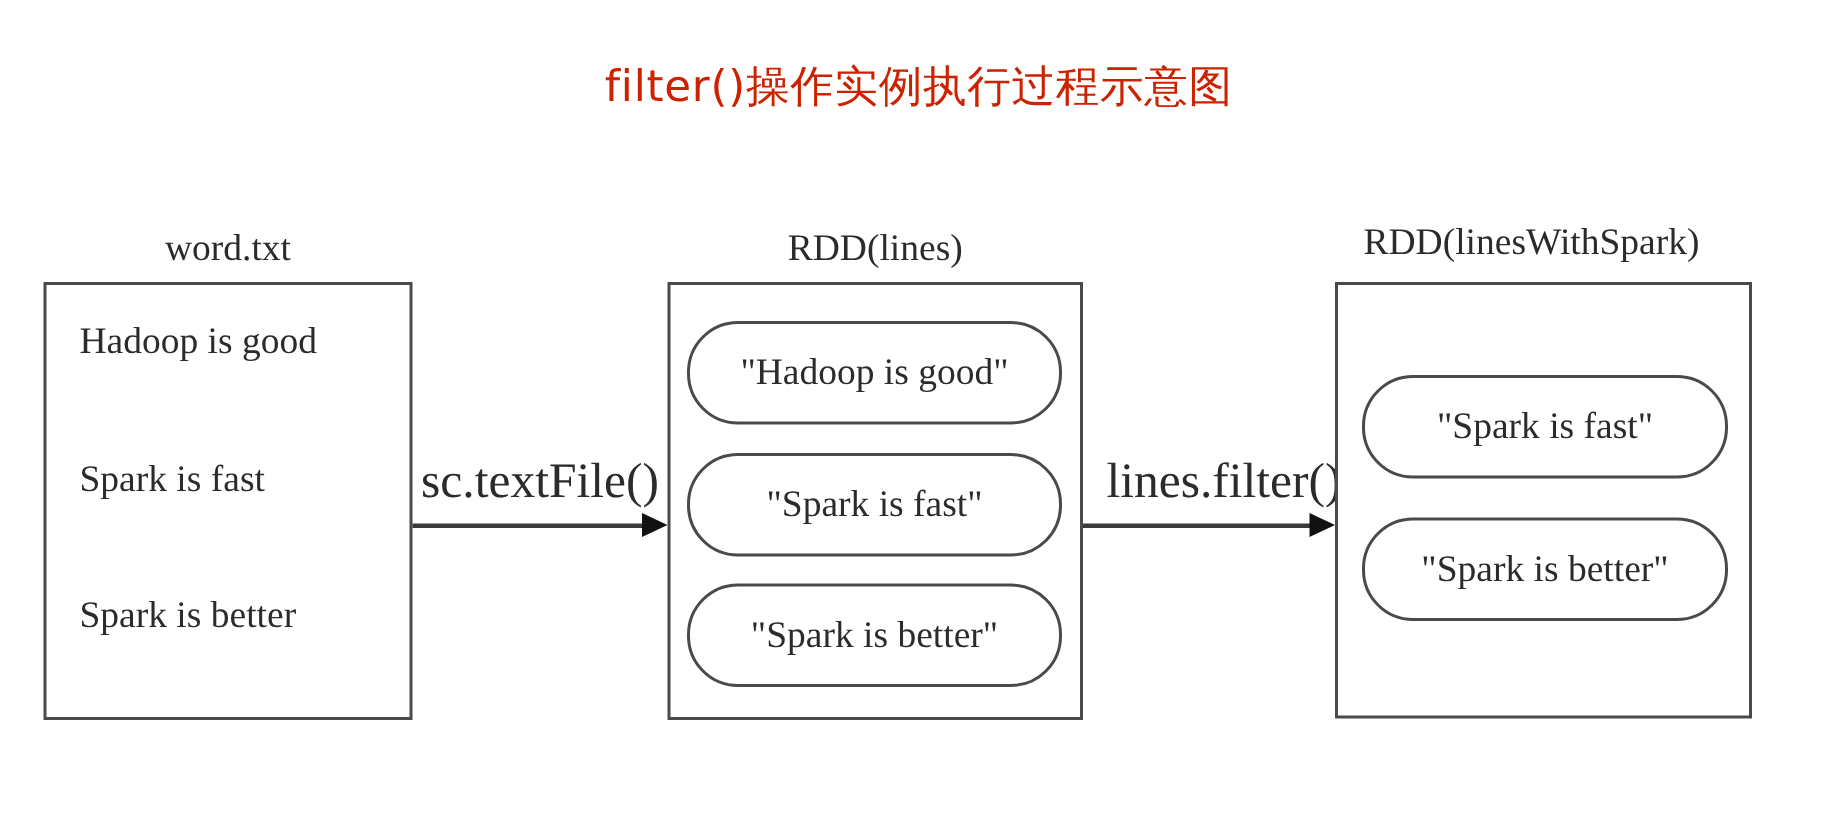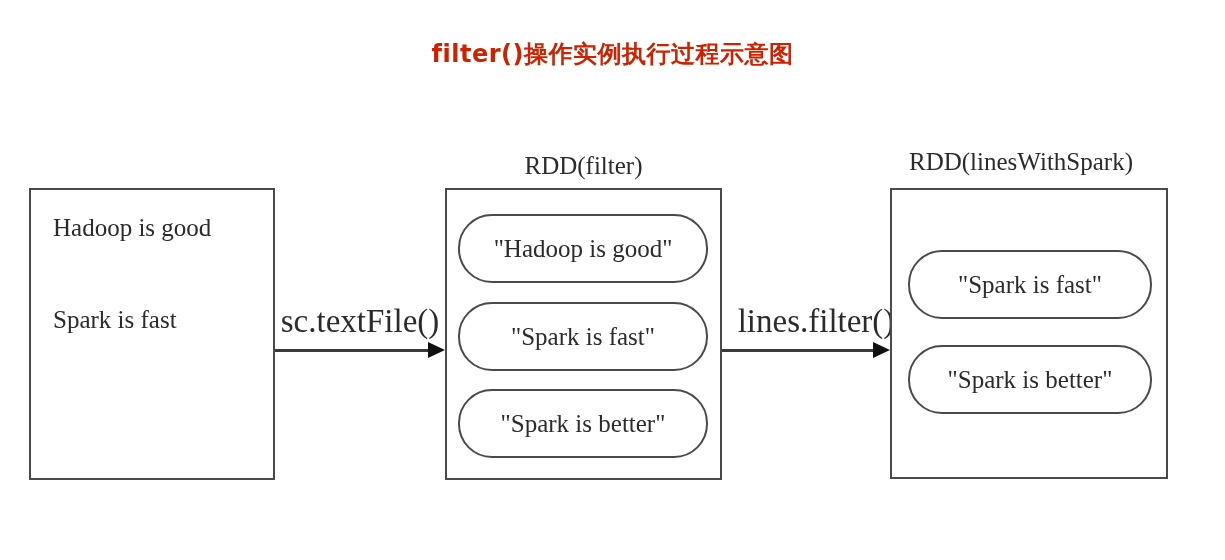--- a/index.html
+++ b/index.html
@@ -17,22 +17,22 @@
   }
 
   
   .diagram-title {
     position: absolute;
     left: 0;
     top: 38px;
     width: 1225px;
     text-align: center;
     font-family: "DejaVu Sans", "Liberation Sans", sans-serif;
-    font-weight: bold;
-    font-size: 24px;
+    font-weight: normal;
+    font-size: 29px;
     letter-spacing: 0.5px;
     color: #cc2200;
     white-space: nowrap;
   }
 
   
   .stage {
     position: absolute;
     left: 0;
     top: 0;
@@ -115,34 +115,36 @@
     white-space: nowrap;
   }
 </style>
 </head>
 <body>
 
 <div class="diagram-title">filter()操作实例执行过程示意图</div>
 
 <div class="stage">
 
+  <div class="node-caption" style="left:29px; top:152px; width:246px;">word.txt</div>
 
   <div class="box" style="left:29px; top:188px; width:246px; height:292px;">
   </div>
 
   <div class="text-line" style="left:53px; top:306px;">Spark is fast</div>
   <div class="text-line" style="left:53px; top:214px;">Hadoop is good</div>
+  <div class="text-line" style="left:53px; top:397px;">Spark is better</div>
 
   <div class="arrow-label" style="left:275px; top:307px; width:170px;">sc.textFile()</div>
   <div class="arrow" style="left:275px; top:341px; width:170px;">
     <div class="arrow-shaft" style="width:155px;"></div>
     <div class="arrow-head" style="left:153px;"></div>
   </div>
 
-  <div class="node-caption" style="left:445px; top:152px; width:277px;">RDD(filter)</div>
+  <div class="node-caption" style="left:445px; top:152px; width:277px;">RDD(lines)</div>
 
   <div class="box" style="left:445px; top:188px; width:277px; height:292px;">
   </div>
 
   <div class="pill" style="left:458px; top:214px; width:250px; height:69px;">
     <span class="pill-label">"Hadoop is good"</span>
   </div>
   <div class="pill" style="left:458px; top:302px; width:250px; height:69px;">
     <span class="pill-label">"Spark is fast"</span>
   </div>

